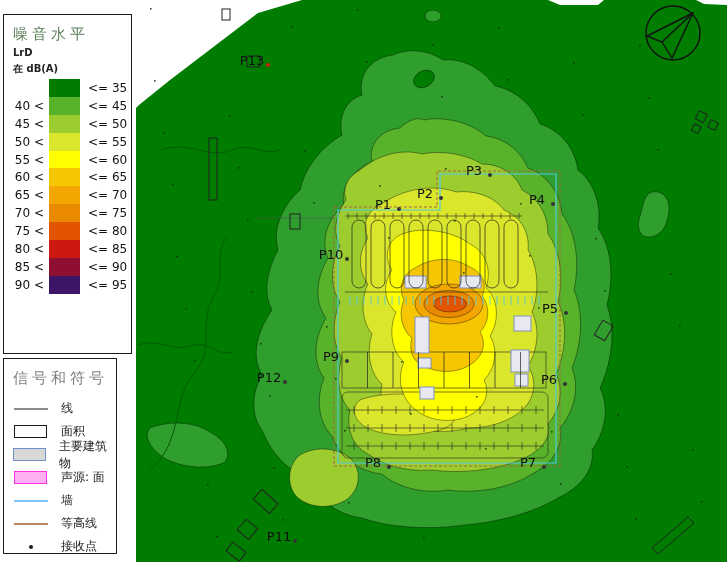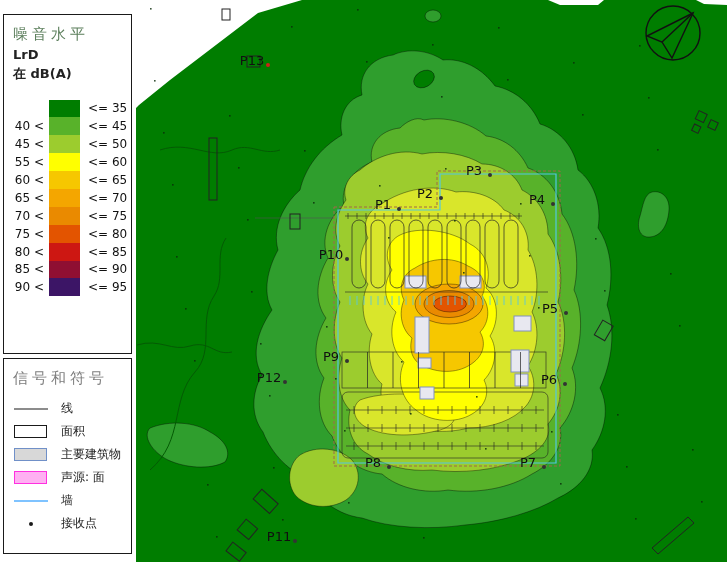--- a/index.html
+++ b/index.html
@@ -1,26 +1,26 @@
 <!DOCTYPE html>
 <html><head>
 <meta charset="utf-8">
 <style>
   html,body{margin:0;padding:0;background:#ffffff;}
   body{width:727px;height:562px;position:relative;overflow:hidden;
        font-family:"DejaVu Sans","Liberation Sans",sans-serif;}
   #map-wrap{position:absolute;left:0;top:0;width:727px;height:562px;}
   .legend-box{position:absolute;background:#ffffff;border:1.5px solid #1a1a1a;box-sizing:border-box;}
   #noise-legend{left:3px;top:14px;width:129px;height:340px;}
-  #symbol-legend{left:3px;top:358px;width:129px;height:196px;}
+  #symbol-legend{left:3px;top:358px;width:114px;height:196px;}
   .legend-title{font-size:15px;letter-spacing:4px;margin:10px 0 0 9px;white-space:nowrap;}
   #noise-legend .legend-title{color:#5c7f5c;}
   #symbol-legend .legend-title{color:#7d7d7d;}
-  .legend-sub{font-size:13px;font-weight:600;color:#222;margin:3px 0 0 9px;line-height:1.25;}
-  #scale-rows{margin-top:17px;}
+  .legend-sub{font-size:10px;font-weight:600;color:#222;margin:3px 0 0 9px;line-height:1.25;}
+  #scale-rows{margin-top:4px;}
   .scale-row{display:flex;align-items:center;height:17.9px;font-size:12px;color:#111;}
   .scale-from{width:40px;text-align:right;padding-right:5px;}
   .scale-swatch{width:31px;height:17.9px;}
   .scale-to{padding-left:8px;}
   #symbol-rows{margin-top:9px;}
   .sym-row{display:flex;align-items:center;height:23px;font-size:12px;color:#222;padding-left:8px;}
   .sym-glyph{width:37px;display:flex;align-items:center;justify-content:center;margin-right:12px;}
   .sym-line{width:34px;height:0;border-top:2px solid #888;}
   .sym-rect{width:33px;height:13px;border:1.5px solid #000;box-sizing:border-box;}
   .sym-dot{width:4px;height:4px;border-radius:50%;background:#1a1a1a;}
@@ -321,20 +321,25 @@
         <span class="scale-from">40 &lt;</span>
         <span class="scale-swatch" style="background: rgb(88, 178, 42);"></span>
         <span class="scale-to">&lt;= 45</span>
       </div>
       <div class="scale-row">
         <span class="scale-from">45 &lt;</span>
         <span class="scale-swatch" style="background: rgb(156, 204, 46);"></span>
         <span class="scale-to">&lt;= 50</span>
       </div>
       <div class="scale-row">
+        <span class="scale-from">50 &lt;</span>
+        <span class="scale-swatch" style="background: rgb(217, 230, 43);"></span>
+        <span class="scale-to">&lt;= 55</span>
+      </div>
+      <div class="scale-row">
         <span class="scale-from">55 &lt;</span>
         <span class="scale-swatch" style="background: rgb(255, 255, 0);"></span>
         <span class="scale-to">&lt;= 60</span>
       </div>
       <div class="scale-row">
         <span class="scale-from">60 &lt;</span>
         <span class="scale-swatch" style="background: rgb(246, 199, 0);"></span>
         <span class="scale-to">&lt;= 65</span>
       </div>
       <div class="scale-row">
@@ -398,18 +403,24 @@
         <span>声源: 面</span>
       </div>
       <div class="sym-row">
         <div class="sym-glyph">
           <div class="sym-line" style="border-top-color: rgb(127, 195, 255);"></div>
         </div>
         <span>墙</span>
       </div>
       <div class="sym-row">
         <div class="sym-glyph">
+          <div class="sym-line" style="border-top-color: rgb(184, 131, 95);"></div>
+        </div>
+        <span>等高线</span>
+      </div>
+      <div class="sym-row">
+        <div class="sym-glyph">
           <div class="sym-dot" style="background: rgb(26, 26, 26);"></div>
         </div>
         <span>接收点</span>
       </div>
     </div>
 </div>
 
 </body></html>

